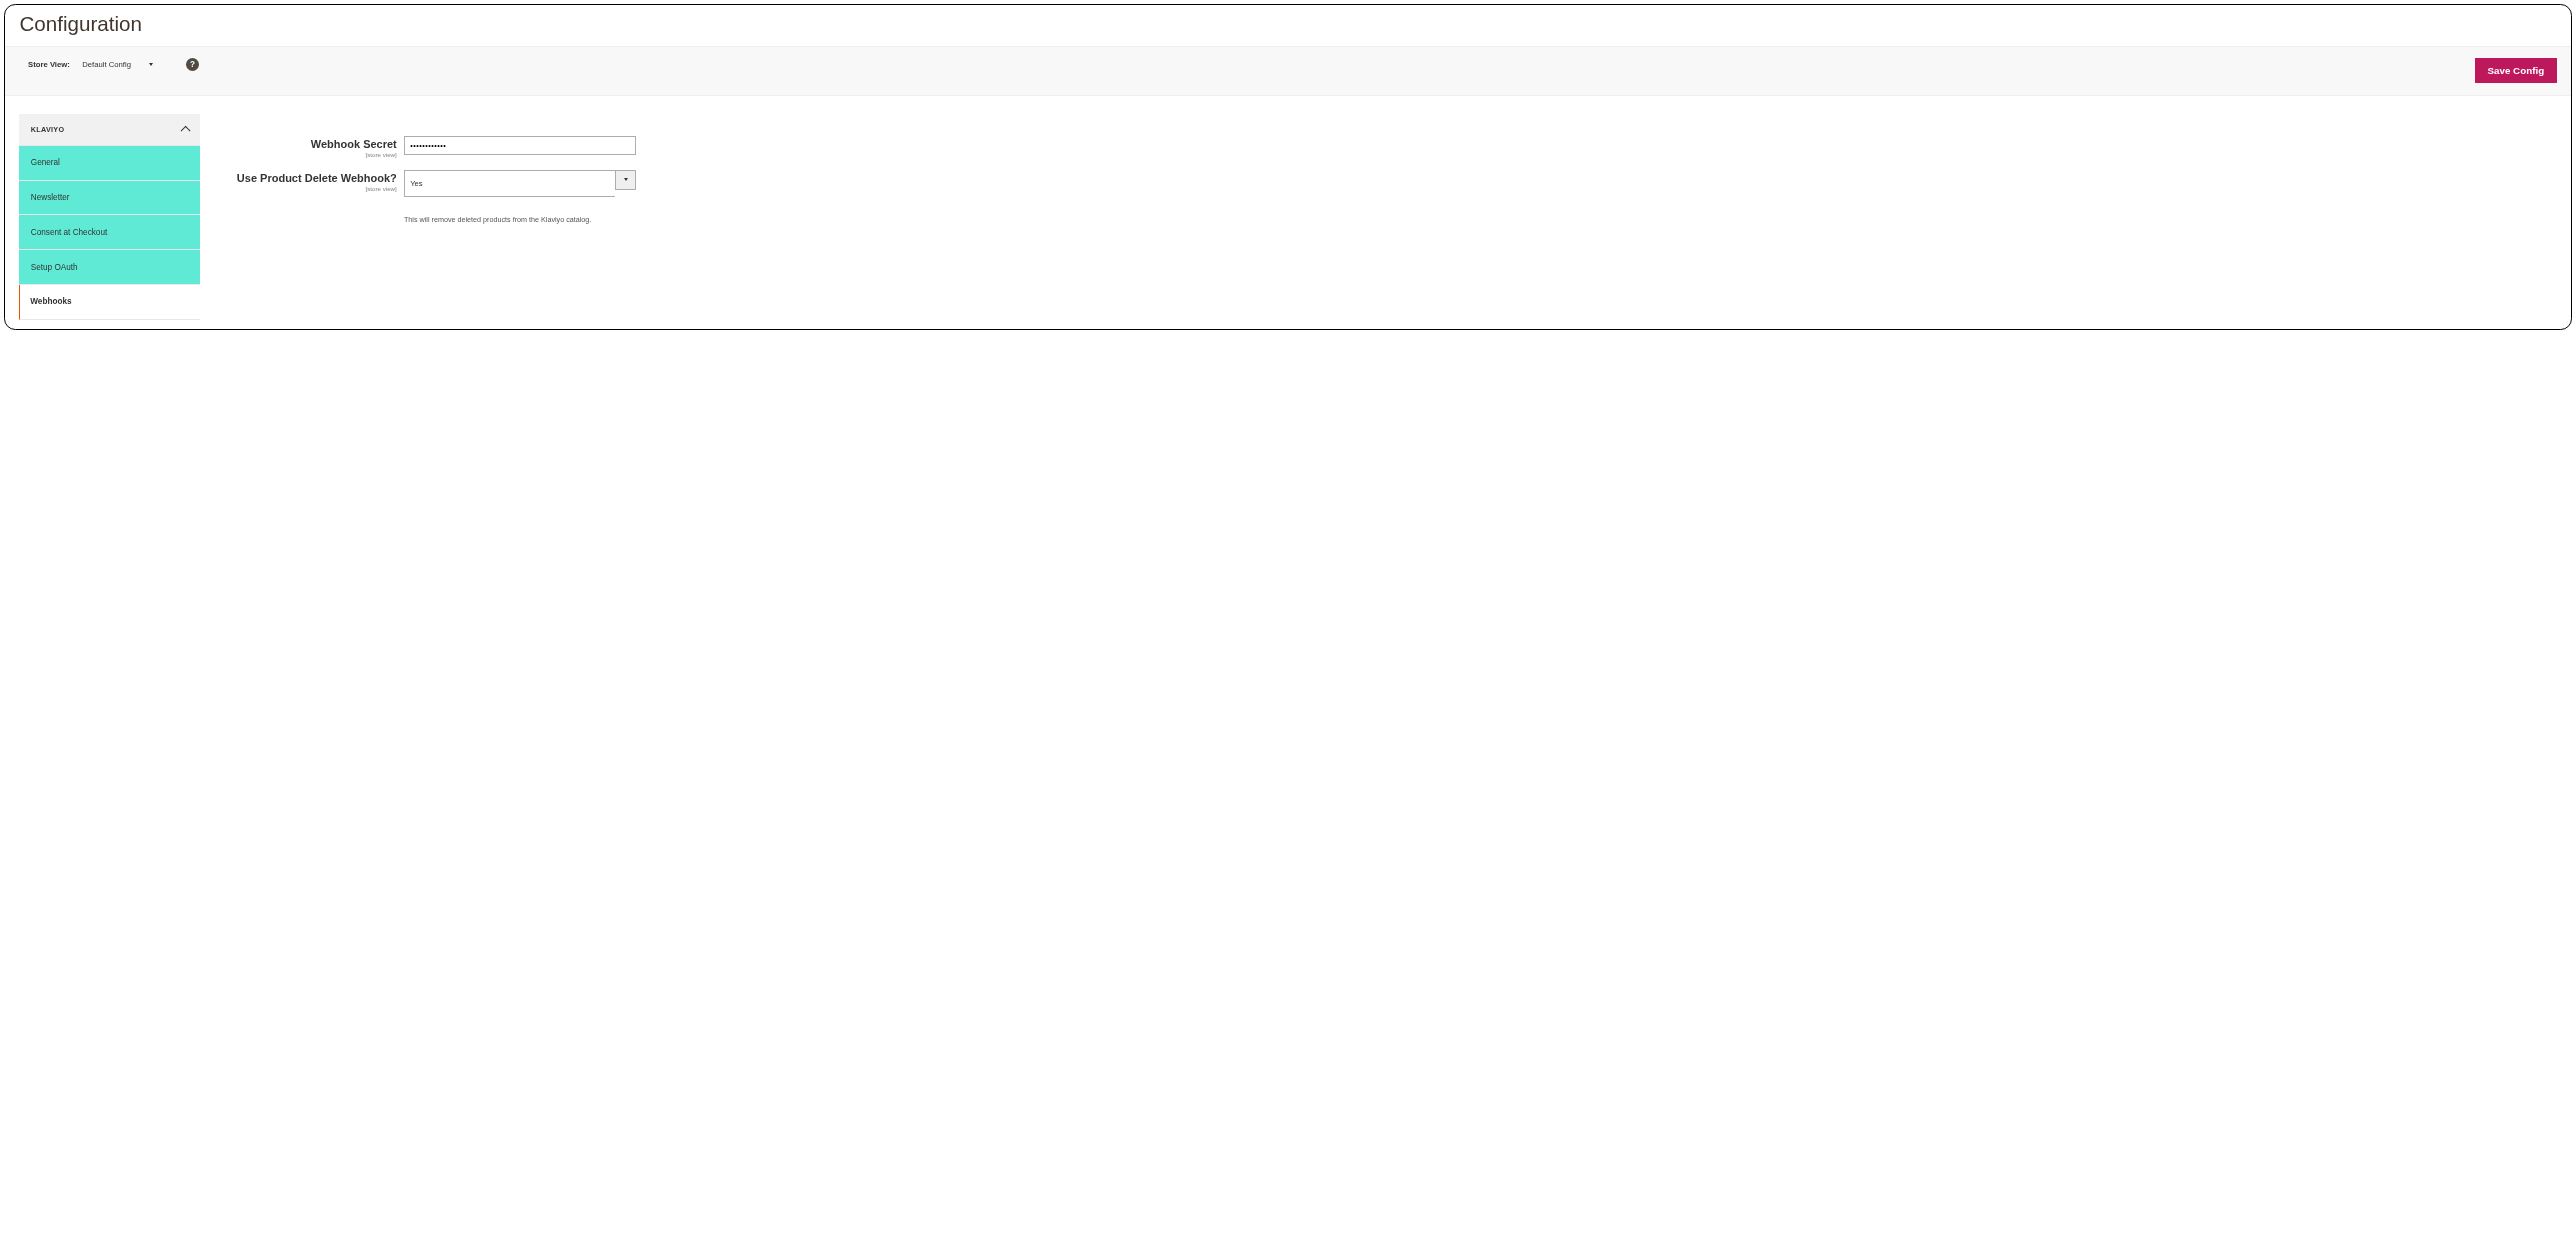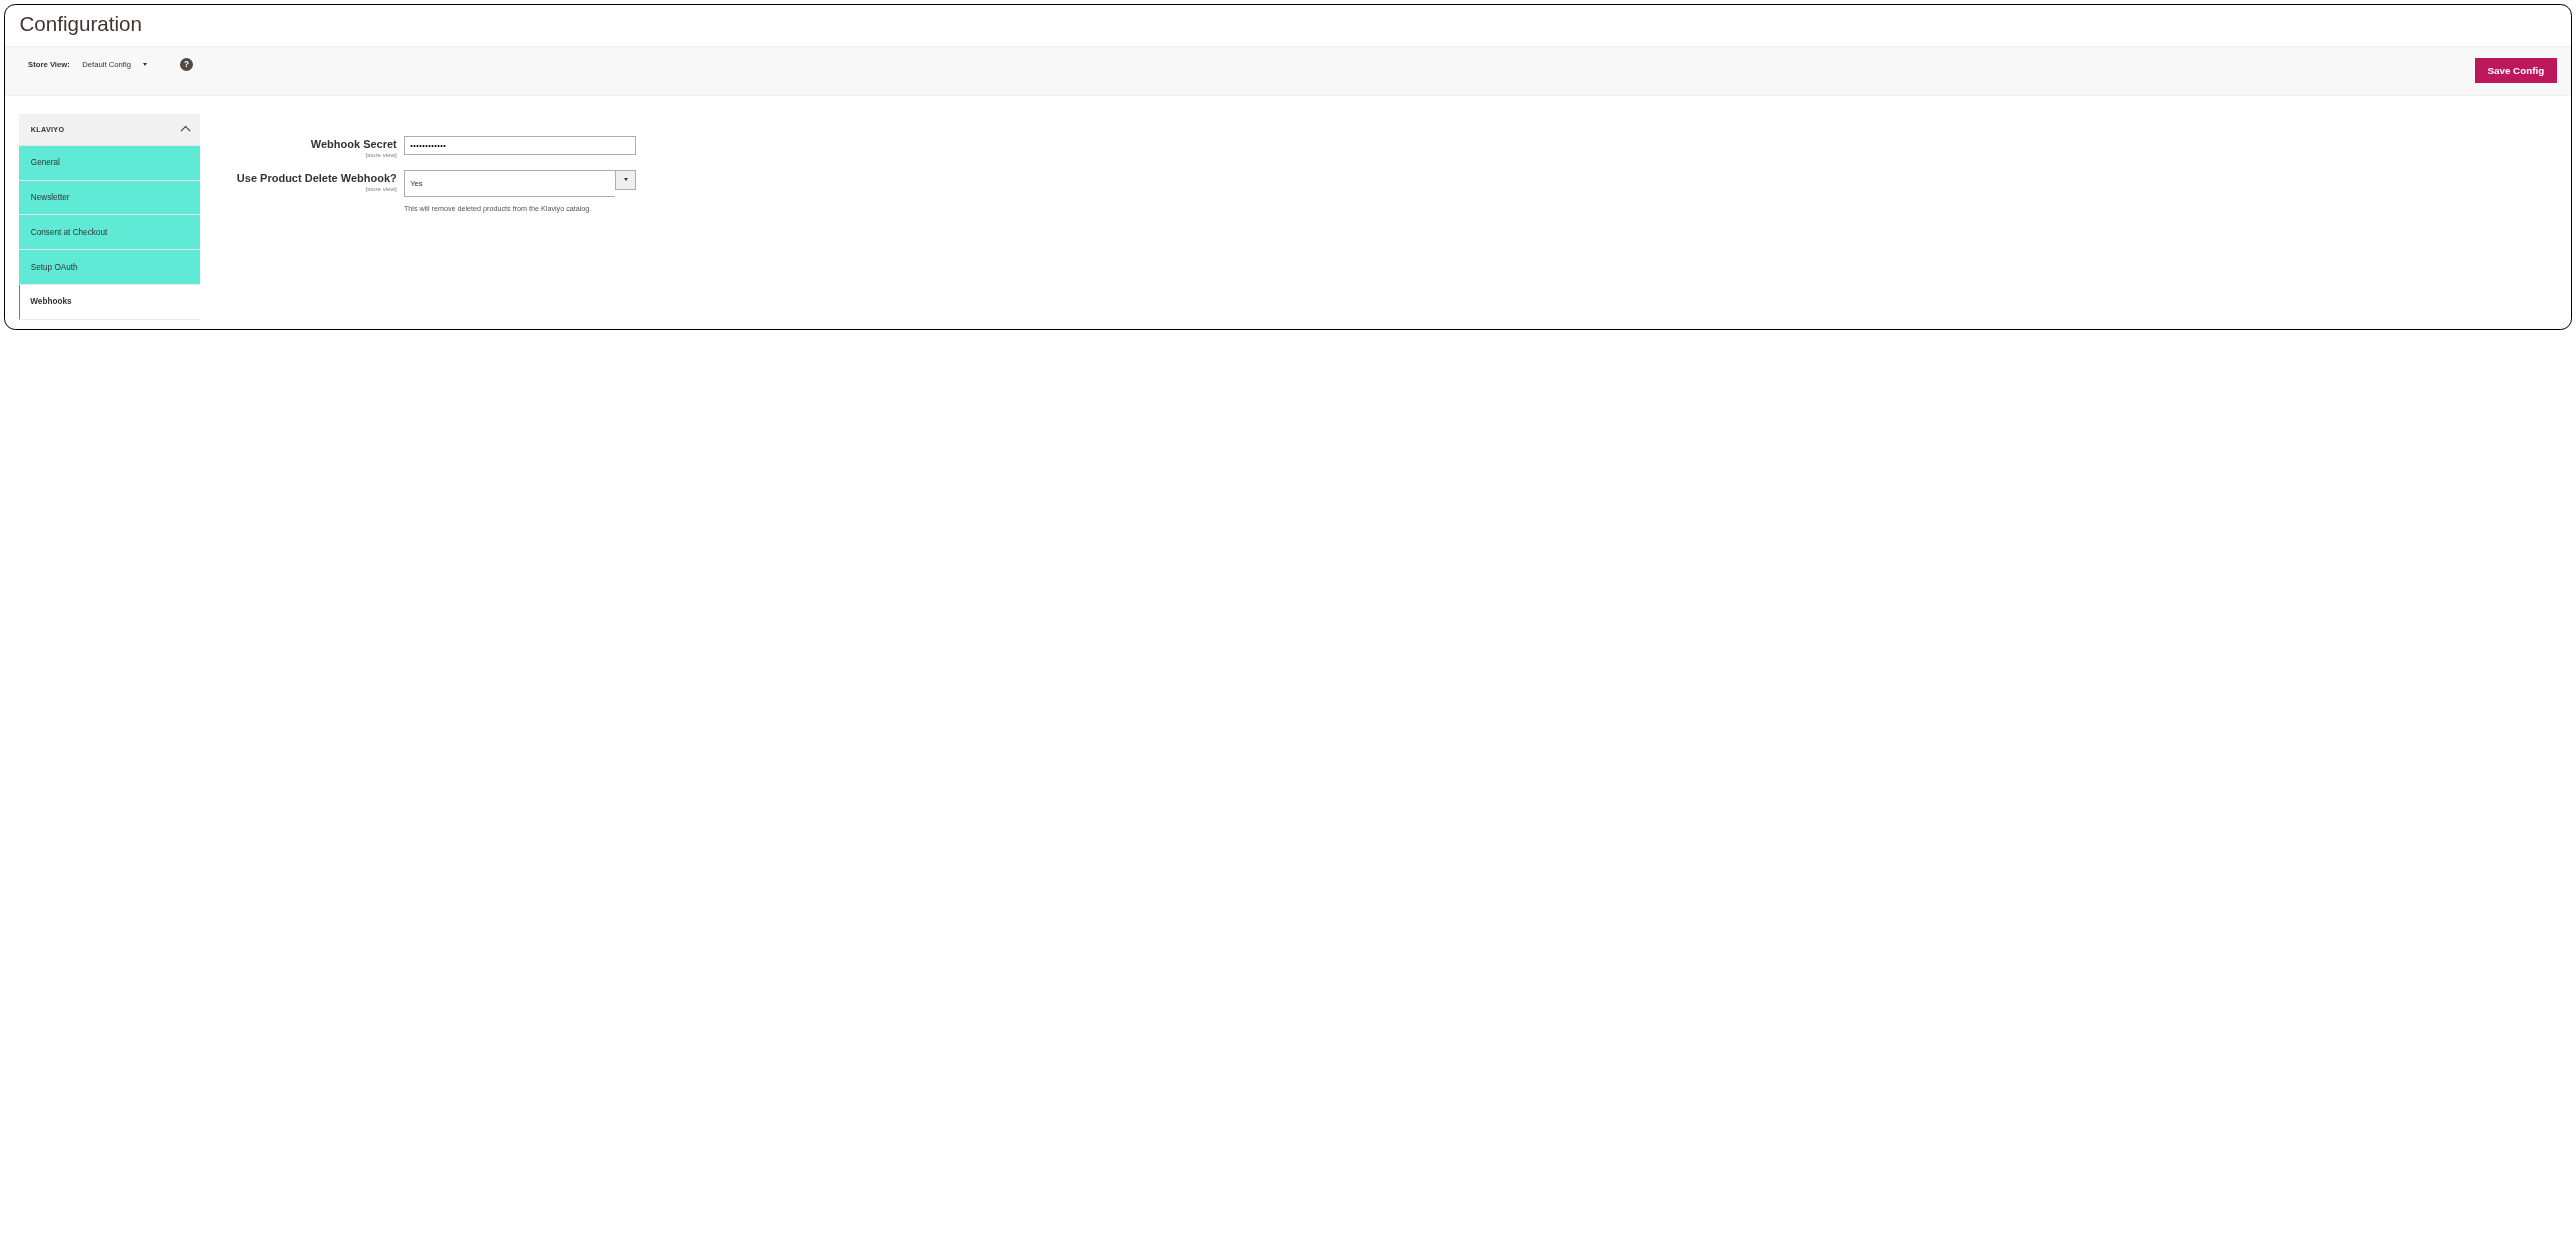--- a/index.html
+++ b/index.html
@@ -39,21 +39,21 @@
     align-items: center;
     gap: 12.4px;
   }
   .store-view-label {
     font-weight: 700;
     font-size: 7.7px;
   }
   .store-view-select {
     display: inline-flex;
     align-items: center;
-    gap: 12px;
+    gap: 18px;
     cursor: pointer;
     font-size: 7.7px;
   }
   .store-view-select .caret {
     width: 0; height: 0;
     border-left: 2.6px solid transparent;
     border-right: 2.6px solid transparent;
     border-top: 3.1px solid #333;
   }
   .help-icon {
@@ -211,21 +211,21 @@
   }
   .select-btn .caret {
     width: 0; height: 0;
     border-left: 2.6px solid transparent;
     border-right: 2.6px solid transparent;
     border-top: 3.1px solid #333;
   }
   .field-note {
     font-size: 7.2px;
     color: #555;
-    margin-top: 7px;
+    margin-top: 18px;
   }
 </style>
 </head>
 <body>
 
 <div class="frame">
 
   <div class="page-title">Configuration</div>
 
   <div class="toolbar">

